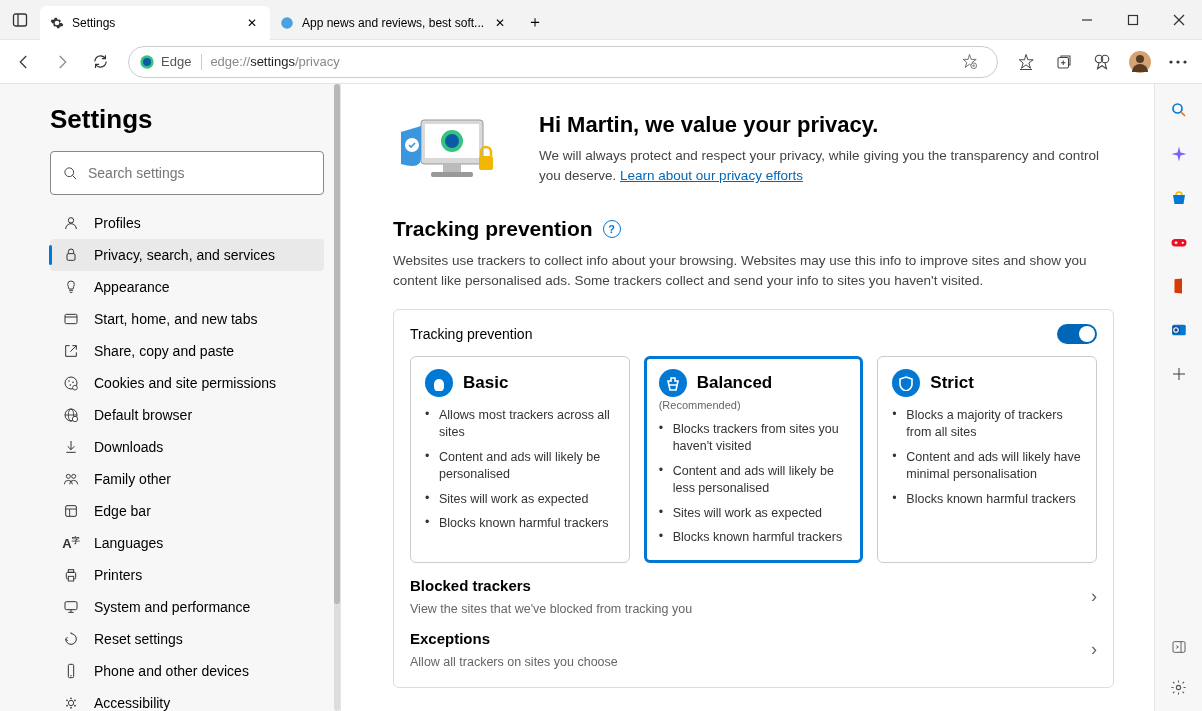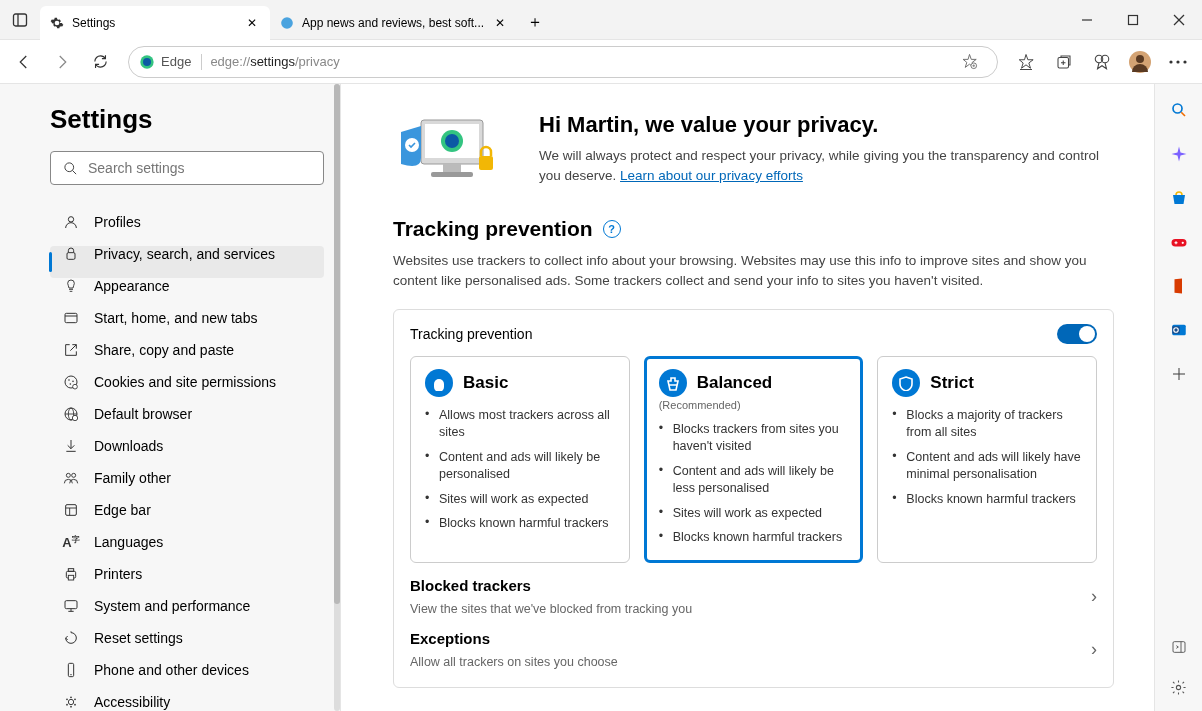--- a/index.html
+++ b/index.html
@@ -18,23 +18,23 @@
 .toolbar { height: 44px; background: #fff; display: flex; align-items: center; padding: 0 6px; gap: 2px; border-bottom: 1px solid #e5e5e5; }
 .tool-btn { width: 36px; height: 36px; display:flex; align-items:center; justify-content:center; border-radius: 4px; }
 .addressbar { flex: 1; height: 32px; background: #fff; border: 1px solid #ccc; border-radius: 16px; display: flex; align-items: center; padding: 0 10px; gap: 8px; margin: 0 8px; }
 .addr-identity { display:flex; align-items:center; gap:6px; font-size:13px; color:#555; padding-right:10px; border-right:1px solid #ccc; }
 .addr-url { font-size: 13px; color: #888; }
 .addr-url .dark { color: #222; }
 
 .content-wrap { display: flex; height: calc(711px - 84px); }
 .leftpanel { width: 340px; padding: 20px 16px 0 50px; position: relative; }
 .leftpanel h1 { font-size: 26px; font-weight: 600; margin-bottom: 16px; }
-.search-box { display:flex; align-items:center; gap:10px; border:1px solid #888; border-radius:4px; height:34px; padding:0 12px; background:#fff; margin-bottom:29px; }
+.search-box { display:flex; align-items:center; gap:10px; border:1px solid #888; border-radius:4px; height:44px; padding:0 12px; background:#fff; margin-bottom:12px; }
 .search-box input { border:none; outline:none; font-size:14px; flex:1; background:transparent; }
-.nav-item { display:flex; gap:14px; height:32px; padding:0 12px; font-size:14px; border-radius:4px; cursor:pointer; }
+.nav-item { display:flex; align-items:center; gap:14px; height:32px; padding:0 12px; font-size:14px; border-radius:4px; cursor:pointer; }
 .nav-item.active { background:#e9e9e9; position:relative; }
 .nav-item.active::before { content:""; position:absolute; left:-1px; top:6px; bottom:6px; width:3px; background:#0078d4; border-radius:2px; }
 .nav-icon { width:18px; display:flex; justify-content:center; color:#333; }
 .left-scroll { position:absolute; right:0; top:0; bottom:0; width:6px; background:#ddd; border-radius:3px; }
 .left-thumb { position:absolute; top:0; width:6px; height:520px; background:#b8b8b8; border-radius:3px; }
 
 .mainpanel { flex:1; background:#fff; border-left:1px solid #e5e5e5; overflow:hidden; padding: 28px 40px 0 52px; position:relative; }
 .hero { display:flex; gap:26px; margin-bottom:30px;justify-content:flex-end; }
 .hero-img { width:120px; height:74px; position:relative; flex-shrink:0; }
 .hero h2 { font-size:22px; font-weight:600; margin-bottom:8px; }

